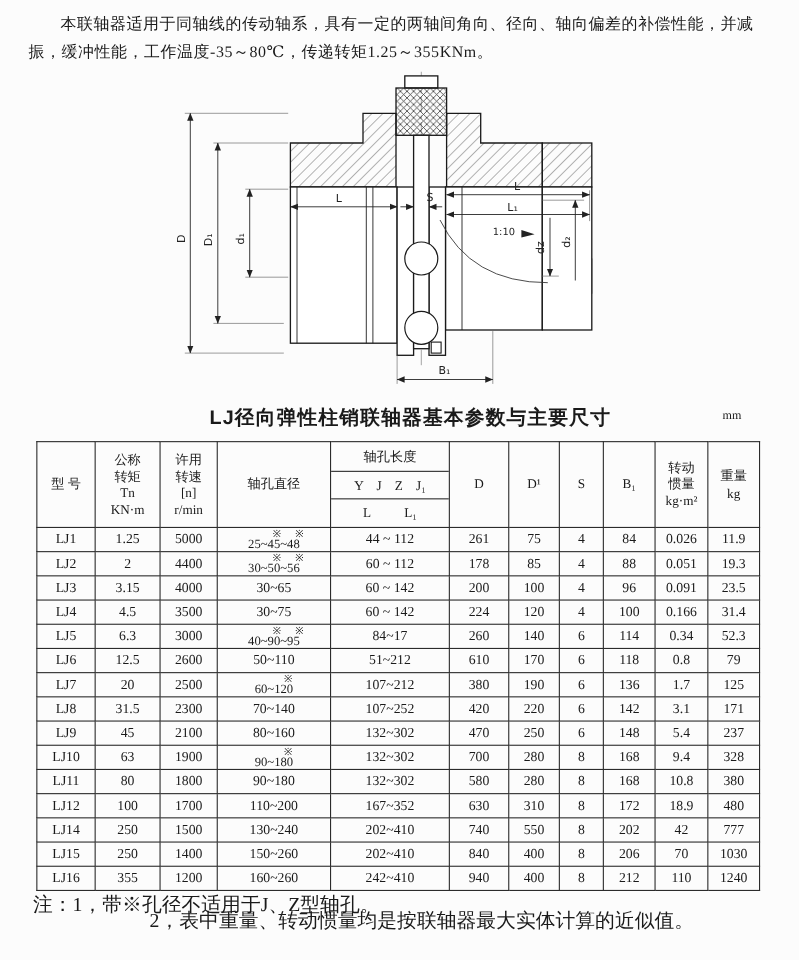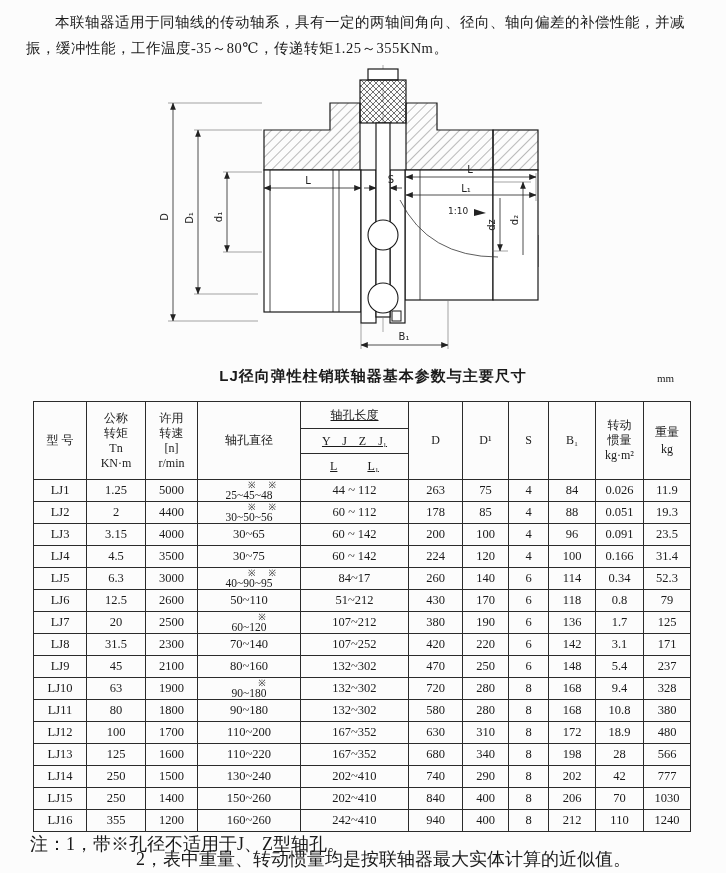--- a/index.html
+++ b/index.html
@@ -25,40 +25,40 @@
   .figure{ text-align:center; margin-top:2px; height:296px; }
   .figure svg{ display:inline-block; }
   .dim-label{ font-family:"DejaVu Sans",sans-serif; font-size:10px; fill:#222; }
   .taper-label{ font-family:"DejaVu Sans",sans-serif; font-size:9px; fill:#222; }
 
   
   .caption-row{ position:relative; height:26px; margin-top:6px; }
   .caption{
     text-align:center;
     font-family:"Liberation Sans","DejaVu Sans",sans-serif;
-    font-weight:bold; font-size:15px; letter-spacing:1px;margin-left:20px;
+    font-weight:bold; font-size:18px; letter-spacing:1px;margin-left:20px;
   }
   .unit{
     position:absolute; right:52px; top:5px;
     font-size:11px; font-family:"Liberation Serif",serif;
   }
 
   
   table{
     border-collapse:collapse;
     margin:8px 0 0 33px;
     table-layout:fixed;
     width:657px;
     font-size:12.5px;
   }
   th,td{ border:1px solid #2b2b2b; padding:0; text-align:center; vertical-align:middle; }
   table{ border:1.5px solid #2b2b2b; }
   thead th{ font-weight:normal; height:77px; font-size:12px; line-height:15px; }
   td{ height:21px; line-height:1.05; }
-  .c-len-th{ padding:0; vertical-align:top;text-decoration:underline; }
+  .c-len-th{ padding:0; vertical-align:top; }
   .band{ box-sizing:border-box; }
   .band.b1{ height:27px; line-height:27px; border-bottom:1px solid #2b2b2b; }
   .band.b2{ height:25px; line-height:25px; border-bottom:1px solid #2b2b2b; word-spacing:9px; }
   .band.b3{ height:24px; line-height:24px; display:flex; justify-content:center; gap:30px; }
   .marks{ font-size:9px; line-height:8px; transform:translateX(14px); letter-spacing:2px; }
   .bval{ font-size:11.5px; line-height:12px; }
 
   
   .notes{ margin:5px 0 0 30px; font-size:18px; line-height:15px; }
   .notes .n2{ padding-left:11px;text-align:center; }
@@ -214,21 +214,21 @@
     <tbody>
         <tr>
           <td>LJ1</td>
           <td>1.25</td>
           <td>5000</td>
           <td>
             <div class="marks">※　※</div>
             <div class="bval">25~45~48</div>
           </td>
           <td>44 ~ 112</td>
-          <td>263</td>
+          <td>261</td>
           <td>75</td>
           <td>4</td>
           <td>84</td>
           <td>0.026</td>
           <td>11.9</td>
         </tr>
         <tr>
           <td>LJ2</td>
           <td>2</td>
           <td>4400</td>
@@ -285,21 +285,21 @@
           <td>114</td>
           <td>0.34</td>
           <td>52.3</td>
         </tr>
         <tr>
           <td>LJ6</td>
           <td>12.5</td>
           <td>2600</td>
           <td>50~110</td>
           <td>51~212</td>
-          <td>430</td>
+          <td>610</td>
           <td>170</td>
           <td>6</td>
           <td>118</td>
           <td>0.8</td>
           <td>79</td>
         </tr>
         <tr>
           <td>LJ7</td>
           <td>20</td>
           <td>2500</td>
@@ -343,21 +343,21 @@
         </tr>
         <tr>
           <td>LJ10</td>
           <td>63</td>
           <td>1900</td>
           <td>
             <div class="marks">※</div>
             <div class="bval">90~180</div>
           </td>
           <td>132~302</td>
-          <td>720</td>
+          <td>700</td>
           <td>280</td>
           <td>8</td>
           <td>168</td>
           <td>9.4</td>
           <td>328</td>
         </tr>
         <tr>
           <td>LJ11</td>
           <td>80</td>
           <td>1800</td>
@@ -377,40 +377,27 @@
           <td>110~200</td>
           <td>167~352</td>
           <td>630</td>
           <td>310</td>
           <td>8</td>
           <td>172</td>
           <td>18.9</td>
           <td>480</td>
         </tr>
         <tr>
-          <td>LJ13</td>
-          <td>125</td>
-          <td>1600</td>
-          <td>110~220</td>
-          <td>167~352</td>
-          <td>680</td>
-          <td>340</td>
-          <td>8</td>
-          <td>198</td>
-          <td>28</td>
-          <td>566</td>
-        </tr>
-        <tr>
           <td>LJ14</td>
           <td>250</td>
           <td>1500</td>
           <td>130~240</td>
           <td>202~410</td>
           <td>740</td>
-          <td>290</td>
+          <td>550</td>
           <td>8</td>
           <td>202</td>
           <td>42</td>
           <td>777</td>
         </tr>
         <tr>
           <td>LJ15</td>
           <td>250</td>
           <td>1400</td>
           <td>150~260</td>

